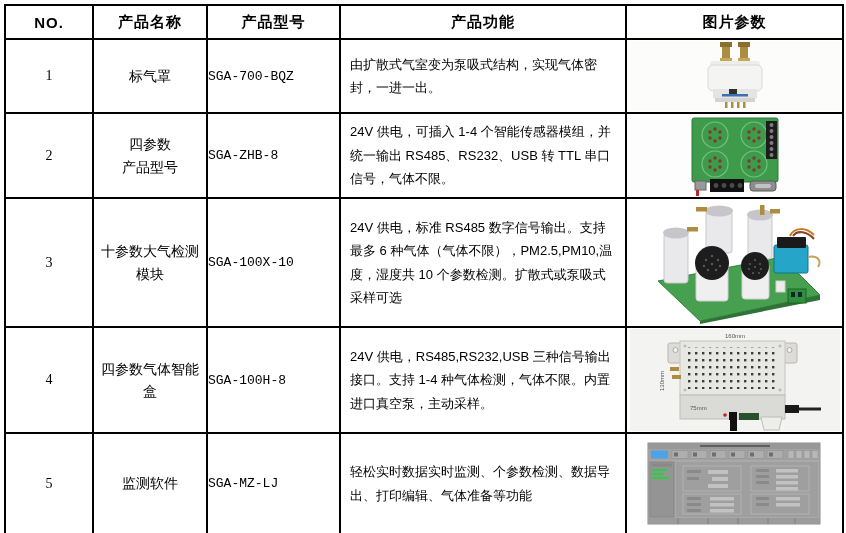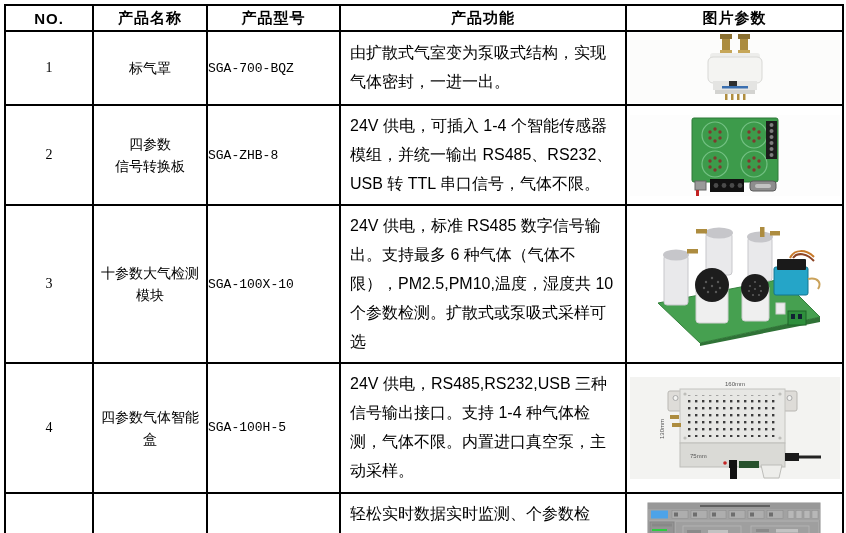--- a/index.html
+++ b/index.html
@@ -2,28 +2,28 @@
 <html><head>
 <meta charset="utf-8">
 <style>
   * { box-sizing: border-box; margin: 0; padding: 0; }
   html,body { width:846px; height:533px; background:#fff; overflow:hidden;
               font-family:"Liberation Sans", sans-serif; color:#000; }
   .page { position:absolute; left:4px; top:4px; }
   table.product-table { border-collapse:collapse; table-layout:fixed; width:838px; }
   table.product-table th, table.product-table td { border:2px solid #000; overflow:hidden; }
   col.c0{width:88px} col.c1{width:114px} col.c2{width:133px} col.c3{width:286px} col.c4{width:217px}
-  tr.hdr { height:26px; }
+  tr.hdr { height:34px; }
   th { font-size:15px; font-weight:bold; text-align:center; vertical-align:middle;
        letter-spacing:1px; }
   td { vertical-align:middle; }
   td.c-no { text-align:center; font-size:14px; font-family:"Liberation Serif", serif; }
   td.c-name { text-align:center; font-size:14px; white-space:pre-line; line-height:1.6; }
   td.c-model { font-size:13px; font-family:"Liberation Mono","DejaVu Sans Mono",monospace; }
-  td.c-func { font-size:16px; line-height:1.8; padding:6px 9px; text-align:left; }
+  td.c-func { font-size:13px; line-height:1.8; padding:6px 9px; text-align:left; }
   td.c-img { padding:0; text-align:center; vertical-align:middle; background:#fff; }
   td.c-img svg { display:block; margin:0 auto; }
   .r1{height:74px} .r2{height:85px} .r3{height:129px} .r4{height:106px} .r5{height:101px}
   .dim-label { font-size:6px; fill:#555; font-family:"Liberation Sans",sans-serif; }
 </style>
 </head>
 <body>
 
 <div class="page">
 <table class="product-table">
@@ -73,21 +73,21 @@
           <rect x="101" y="61" width="2.5" height="6" fill="#b08d3e"></rect>
           <rect x="107" y="61" width="2.5" height="6" fill="#b08d3e"></rect>
           <rect x="113" y="61" width="2.5" height="6" fill="#b08d3e"></rect>
         </svg>
       </td>
     </tr>
 
     <tr class="r2">
       <td class="c-no">2</td>
       <td class="c-name">四参数
-信号转换板</td>
+产品型号</td>
       <td class="c-model">SGA-ZHB-8</td>
       <td class="c-func">24V 供电，可插入 1-4 个智能传感器模组，并统一输出 RS485、RS232、USB 转 TTL 串口信号，气体不限。</td>
       <td class="c-img">
         <svg width="210" height="81" viewBox="0 0 210 81">
           <rect x="0" y="0" width="210" height="81" fill="#fdfdfd"></rect>
           <rect x="62" y="3" width="86" height="64" rx="2" fill="#3d9b4b" stroke="#2e7a39" stroke-width="1"></rect>
 
           <g stroke="#74c184" stroke-width="1.2" fill="none">
             <circle cx="85" cy="20" r="13"></circle>
                 <circle cx="124" cy="20" r="13"></circle>
@@ -218,21 +218,21 @@
               <rect x="168" y="91" width="4" height="5" fill="#123"></rect>
           <rect x="146" y="80" width="9" height="11" fill="#ececec" stroke="#cfcfcf"></rect>
         </svg>
       </td>
     </tr>
 
     <tr class="r4">
       <td class="c-no">4</td>
       <td class="c-name">四参数气体智能
 盒</td>
-      <td class="c-model">SGA-100H-5</td>
+      <td class="c-model">SGA-100H-8</td>
       <td class="c-func">24V 供电，RS485,RS232,USB 三种信号输出接口。支持 1-4 种气体检测，气体不限。内置进口真空泵，主动采样。</td>
       <td class="c-img">
         <svg width="210" height="102" viewBox="0 0 210 102">
           <defs>
             <pattern id="holes" width="7" height="7" patternUnits="userSpaceOnUse">
               <rect width="7" height="7" fill="#e7e7e4"></rect>
               <rect x="2" y="2" width="2.4" height="2.4" fill="#3c3c3c"></rect>
             </pattern>
           </defs>
           <rect x="0" y="0" width="210" height="102" fill="#f3f3f1"></rect>

